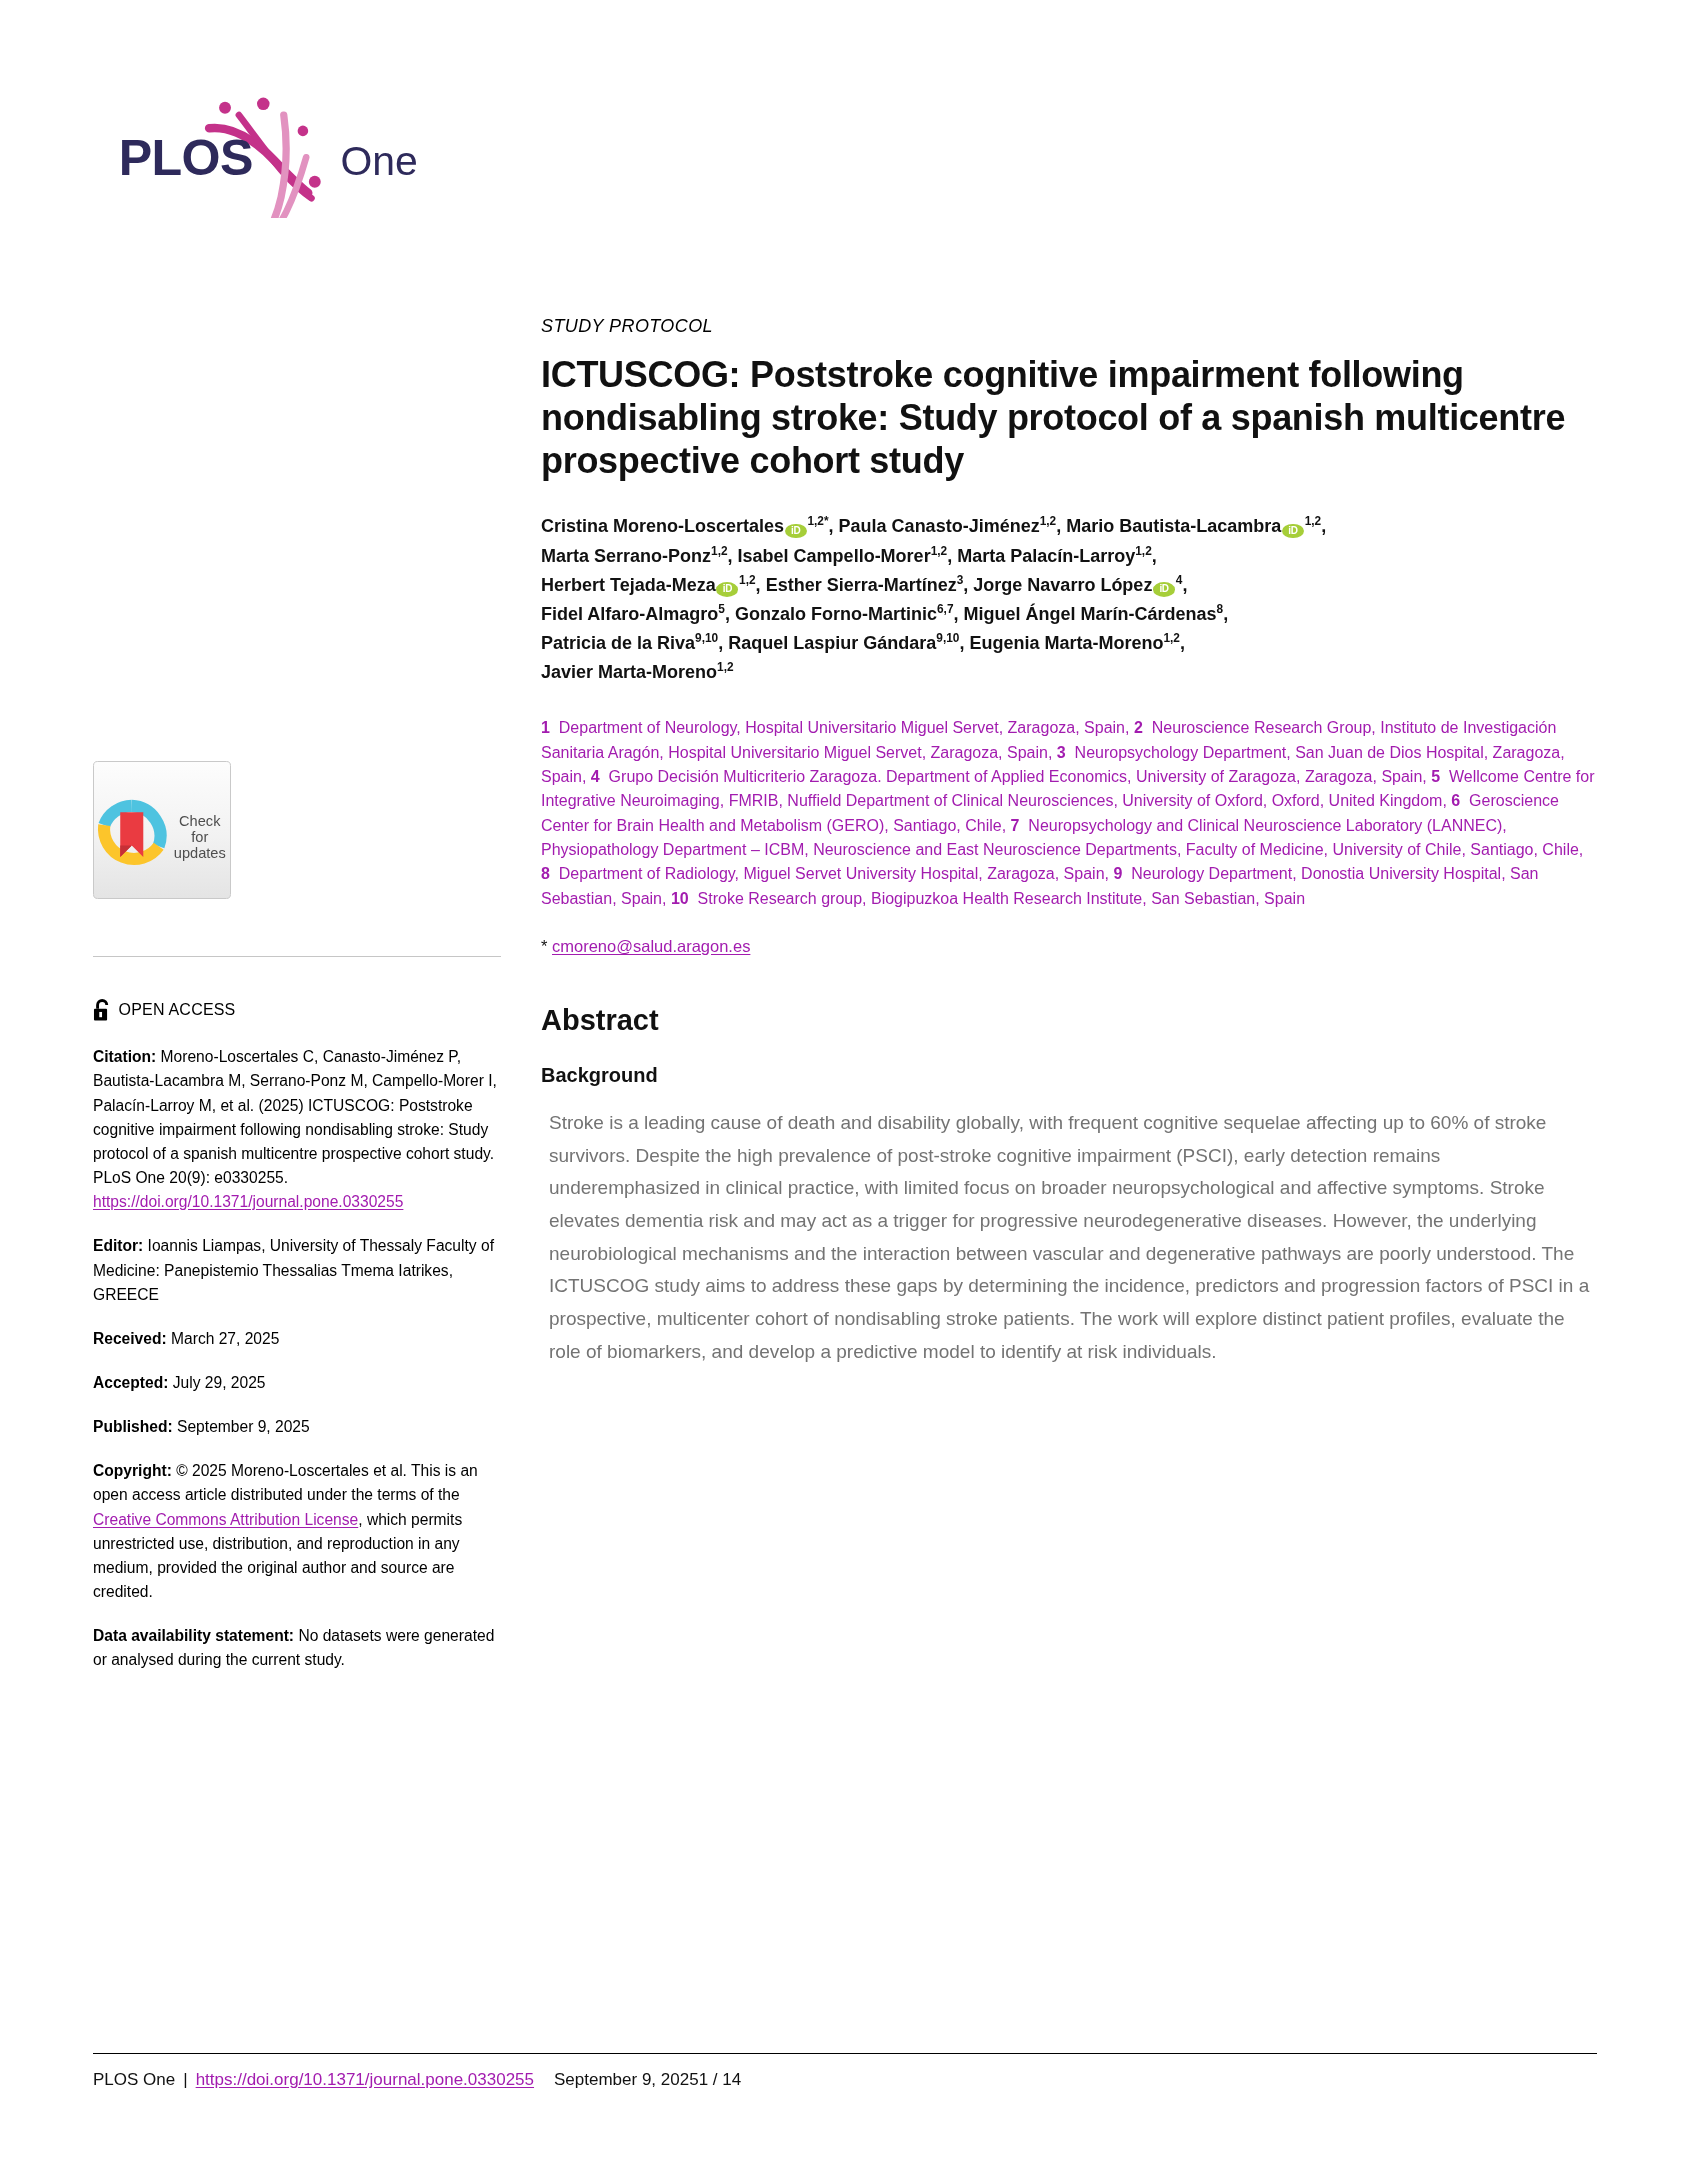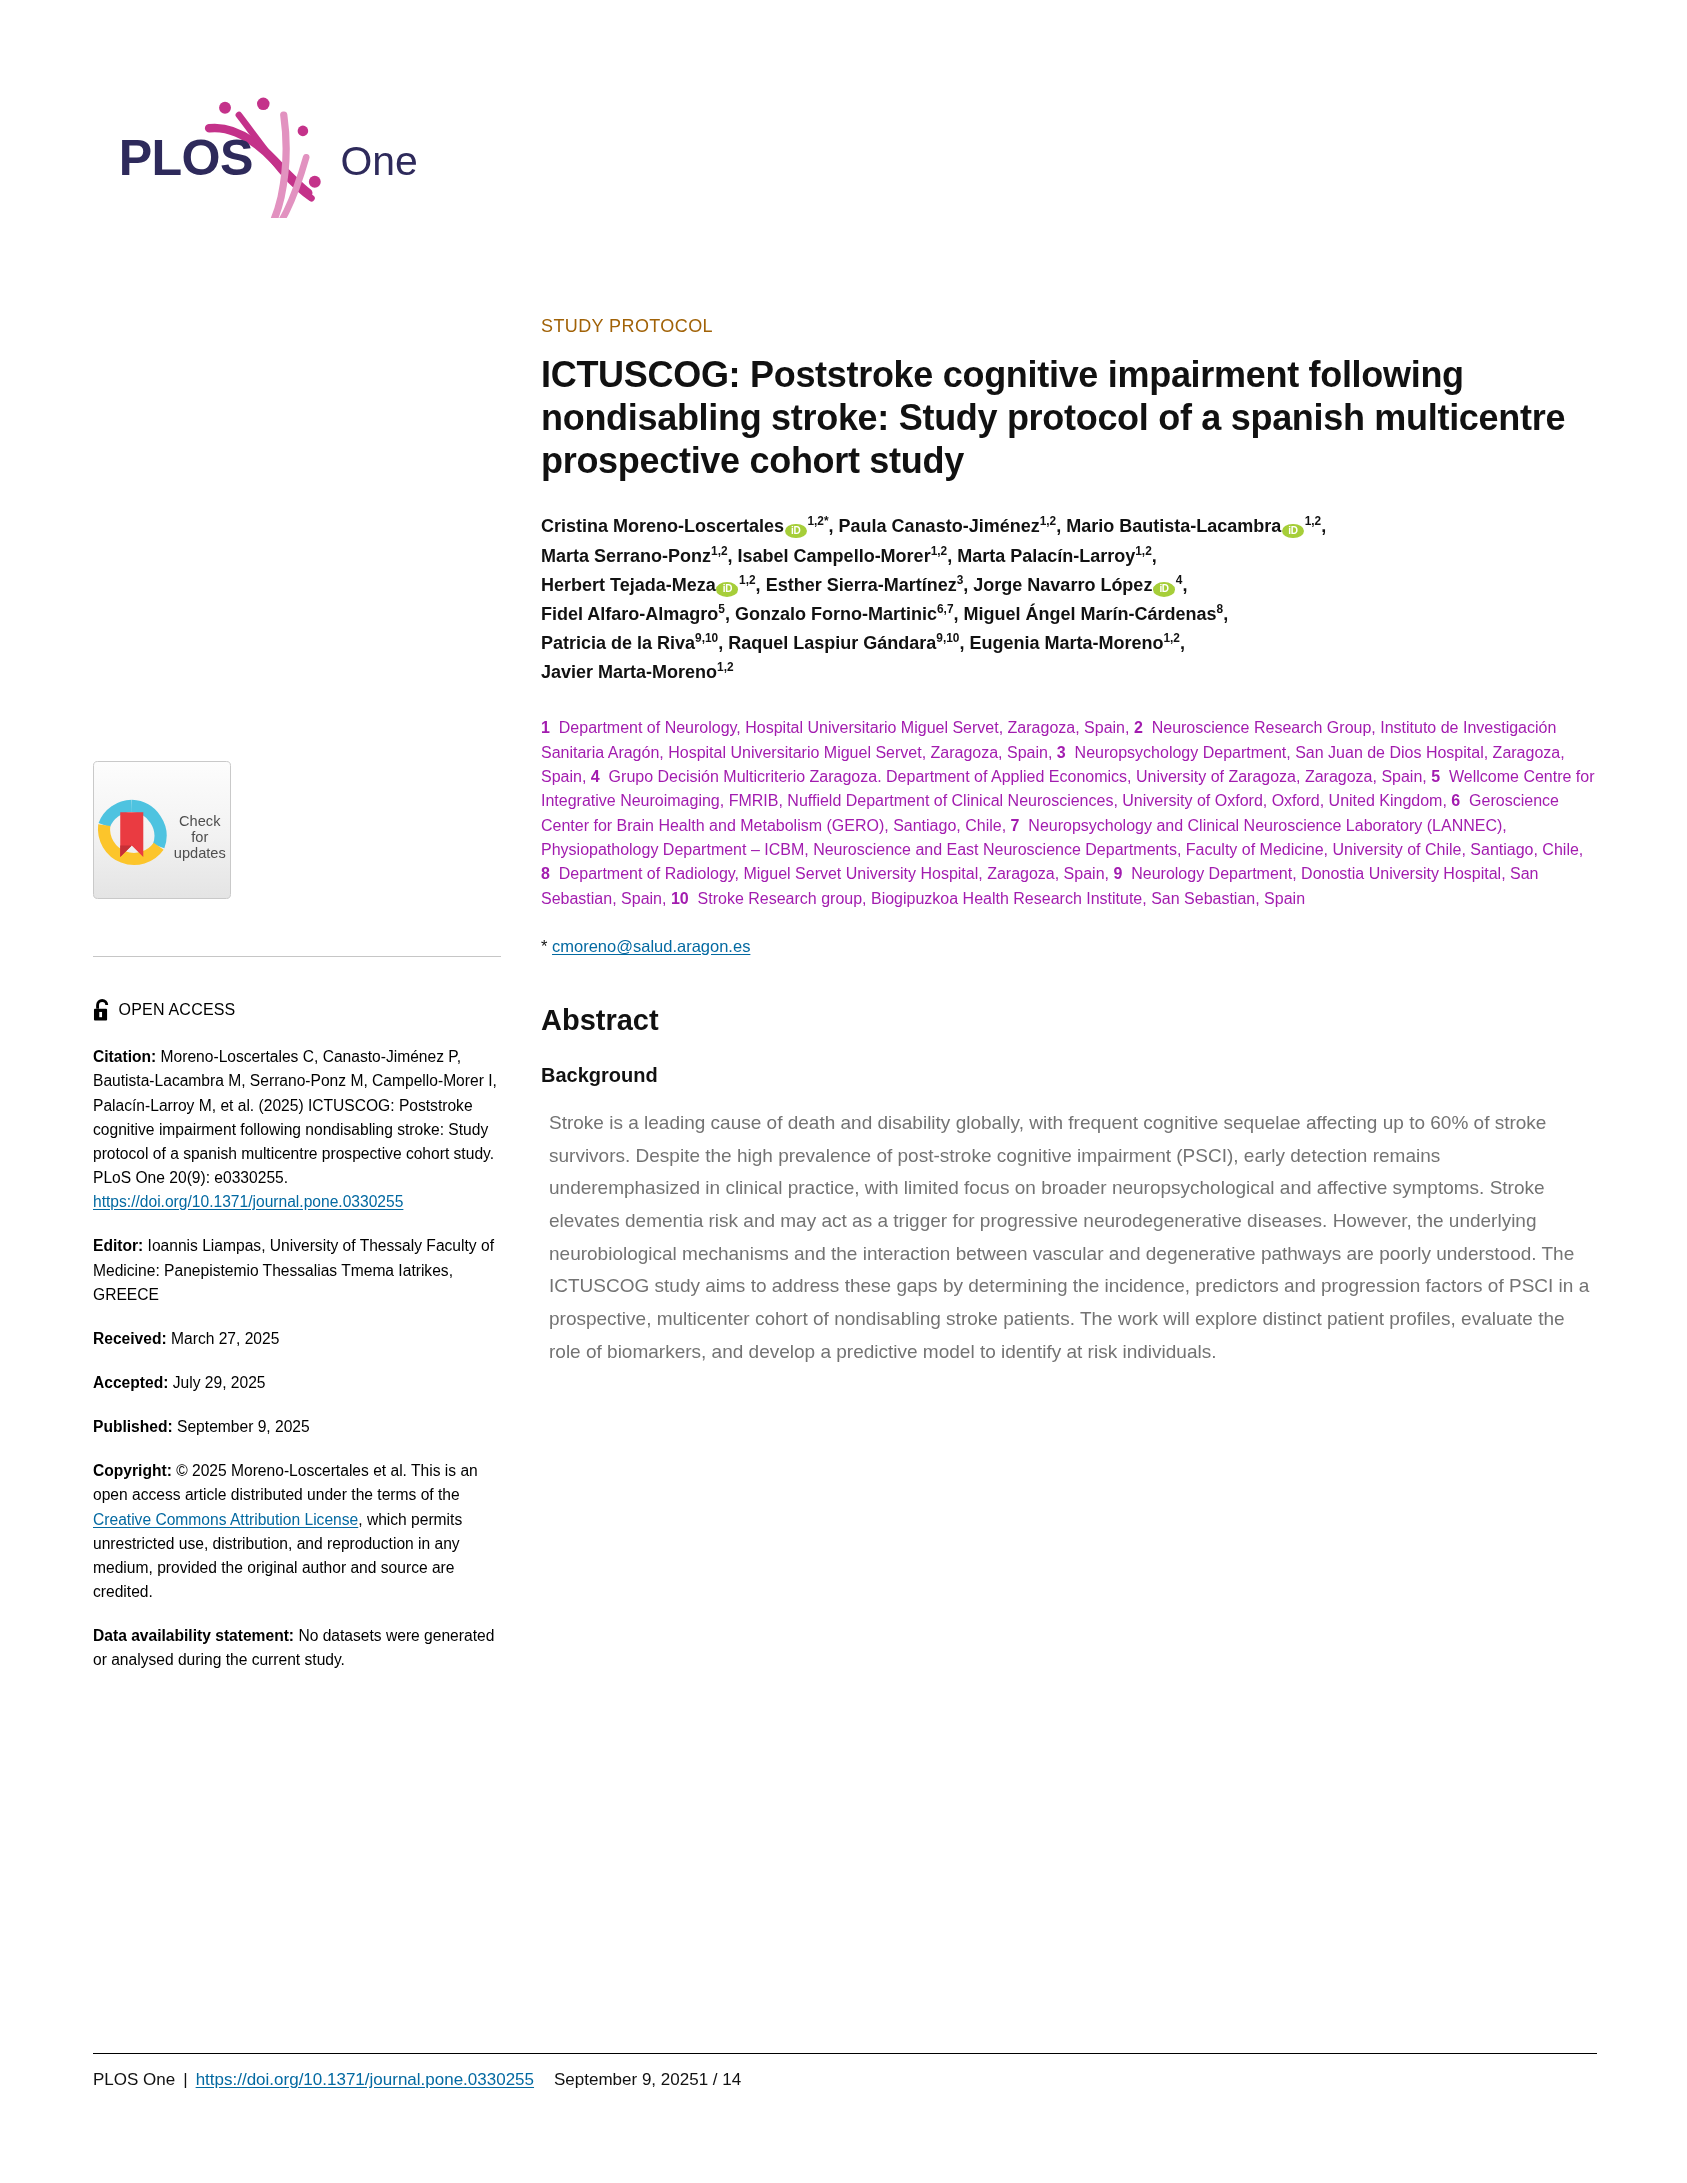--- a/index.html
+++ b/index.html
@@ -79,38 +79,39 @@
   }
   .oa-label {
     font-size: 16px;
     letter-spacing: 0.2px;
     color: #000;
   }
 
   .side-block { margin-bottom: 20px; }
   .side-block b { font-weight: bold; }
   a.link {
-    color: #0369a1;
+    color: #a21caf;
     text-decoration: underline;
     text-underline-offset: 2px;
     word-break: break-word;
   }
 
   
   .main {
     position: absolute;
     left: 541px;
     top: 316px;
     width: 1059px;
   }
   .kicker {
     font-size: 18px;
     letter-spacing: 0.4px;
-    color: #a16207;
+    color: #000000;
     margin-bottom: 17px;
+    font-style: italic;
   }
   h1.title {
     font-size: 36px;
     line-height: 1.19;
     font-weight: bold;
     letter-spacing: -0.3px;
     margin: 0 0 30px 0;
     color: #111;
   }
   .authors {

